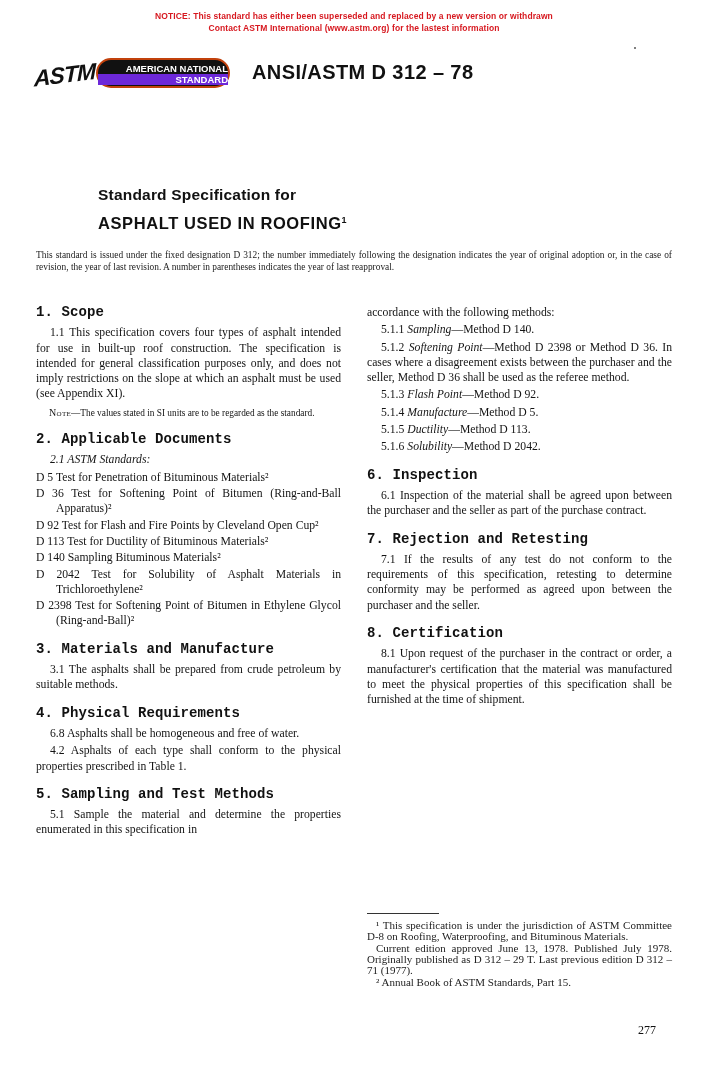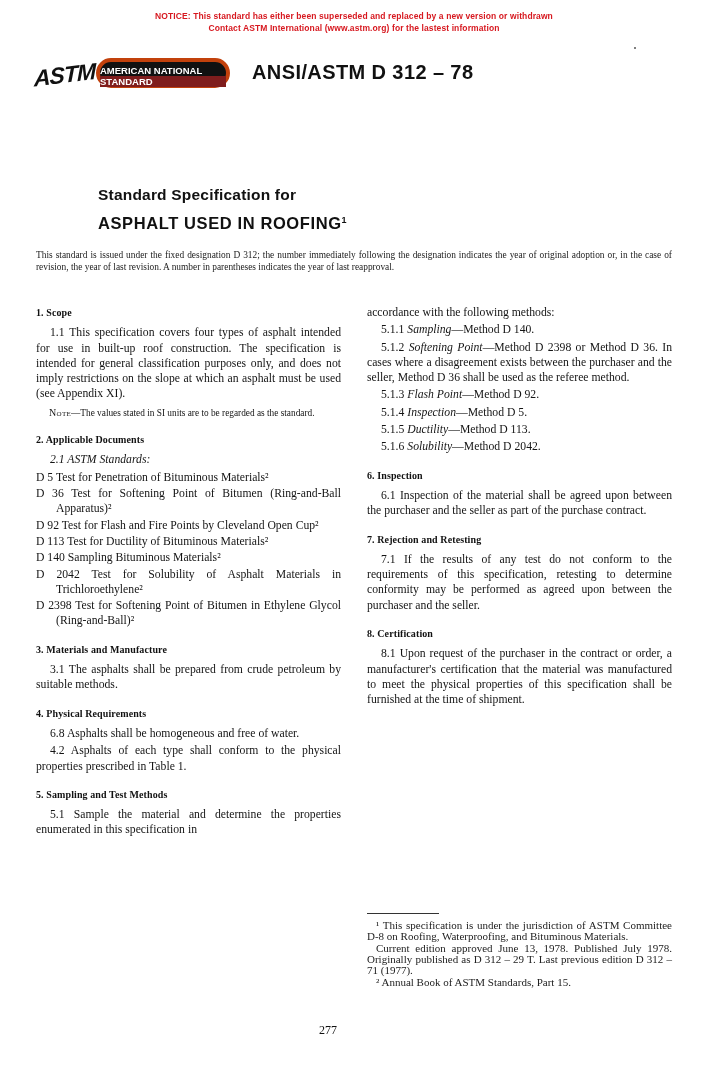--- a/index.html
+++ b/index.html
@@ -56,34 +56,34 @@
     letter-spacing: -1px;
     transform: skewY(-7deg);
     line-height: 40px;
     text-align: center;
   }
   .ans-badge {
     position: absolute;
     left: 62px; top: 3px;
     width: 134px;
     height: 30px;
-    border: 4px solid #c2410c;
+    border: 2px solid #c2410c;
     border-radius: 15px;
     background: #111;
     color: #fff;
     font-family: "Liberation Sans", sans-serif;
     font-weight: bold;
     font-size: 9.5px;
-    text-align: left;
+    text-align: right;
     line-height: 11px;
     padding-top: 3px;
     box-sizing: border-box;
   }
   .ans-badge .l2 {
-    background: #7f1d1d;
+    background: #6d28d9;
   }
   .desig {
     position: absolute;
     left: 218px; top: 6px;
     font-family: "Liberation Sans", sans-serif;
     font-weight: bold;
     font-size: 20px;
     letter-spacing: 0.4px;
     color: #111;
   }
@@ -136,23 +136,23 @@
     width: 305px;
     font-size: 11.7px;
     line-height: 15.3px;
     text-align: justify;
     color: #141414;
   }
   .col.left  { left: 36px; }
   .col.right { left: 367px; }
 
   h2.sec {
-    font-family: Liberation Serif, serif;
-    font-weight: bold;
-    font-size: 10px;
+    font-family: Liberation Mono, monospace;
+    font-weight: bold;
+    font-size: 14px;
     margin: 13px 0 5px 0;
     color: #111;
     letter-spacing: 0.1px;
   }
   h2.sec:first-child { margin-top: 0; }
   p.para {
     margin: 0 0 2px 0;
     text-indent: 14px;
   }
   p.para.noindent { text-indent: 0; }
@@ -194,21 +194,21 @@
     line-height: 11px;
     text-align: justify;
     color: #222;
   }
   .footnotes p { margin: 0 0 1px 0; text-indent: 9px; }
 
   .page-number {
     position: absolute;
     left: 0; top: 1023px;
     width: 656px;
-    text-align: center;
+    text-align: right;
     font-size: 12px;
     color: #111;
   }
 </style>
 </head>
 <body>
 
 <div class="page">
 
   <div class="notice">
@@ -258,21 +258,21 @@
     <h2 class="sec">5.  Sampling and Test Methods</h2>
     <p class="para">5.1  Sample the material and determine the properties enumerated in this specification in</p>
   </div>
 
   <div class="col right">
     <p class="para noindent">accordance with the following methods:</p>
 
     <p class="para"><span>5.1.1</span> <span class="it">Sampling</span><span>—Method D 140.</span></p>
     <p class="para"><span>5.1.2</span> <span class="it">Softening Point</span><span>—Method D 2398 or Method D 36. In cases where a disagreement exists between the purchaser and the seller, Method D 36 shall be used as the referee method.</span></p>
     <p class="para"><span>5.1.3</span> <span class="it">Flash Point</span><span>—Method D 92.</span></p>
-    <p class="para"><span>5.1.4</span> <span class="it">Inspection</span><span>—Method D 5.</span></p>
+    <p class="para"><span>5.1.4</span> <span class="it">Manufacture</span><span>—Method D 5.</span></p>
     <p class="para"><span>5.1.5</span> <span class="it">Ductility</span><span>—Method D 113.</span></p>
     <p class="para"><span>5.1.6</span> <span class="it">Solubility</span><span>—Method D 2042.</span></p>
 
     <h2 class="sec">6.  Inspection</h2>
     <p class="para">6.1  Inspection of the material shall be agreed upon between the purchaser and the seller as part of the purchase contract.</p>
 
     <h2 class="sec">7.  Rejection and Retesting</h2>
     <p class="para">7.1  If the results of any test do not conform to the requirements of this specification, retesting to determine conformity may be performed as agreed upon between the purchaser and the seller.</p>
 
     <h2 class="sec">8.  Certification</h2>

